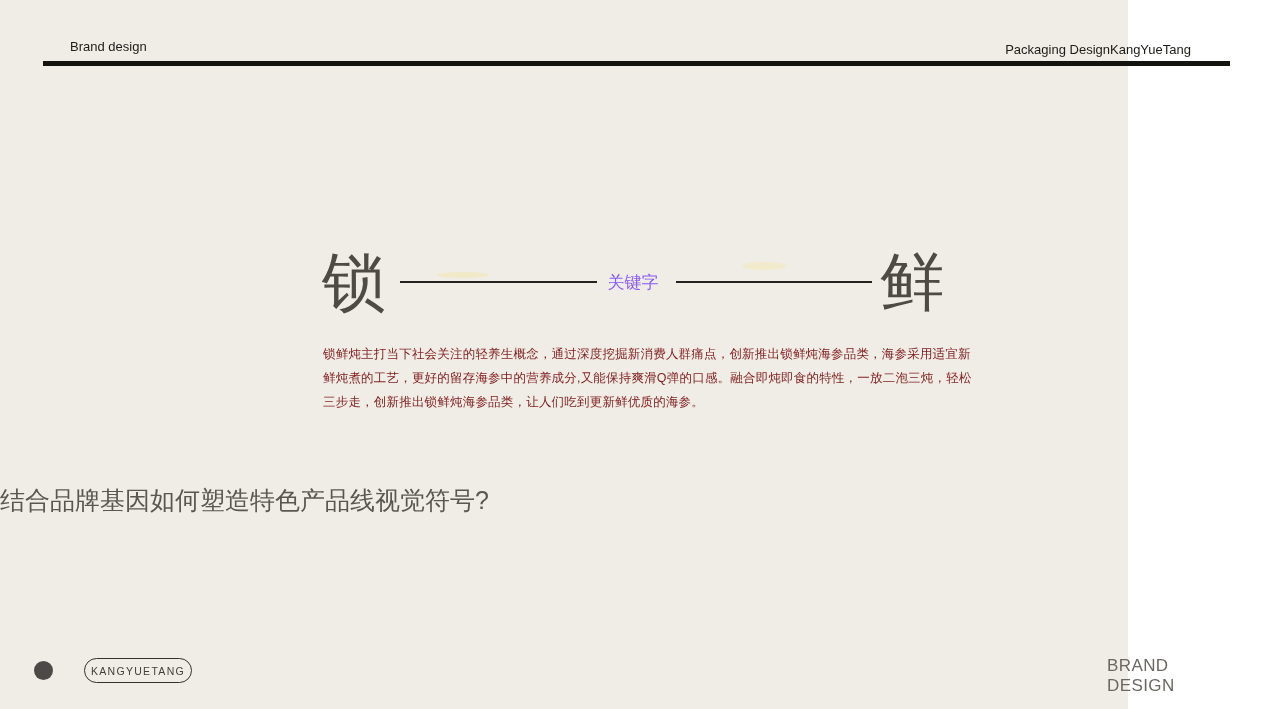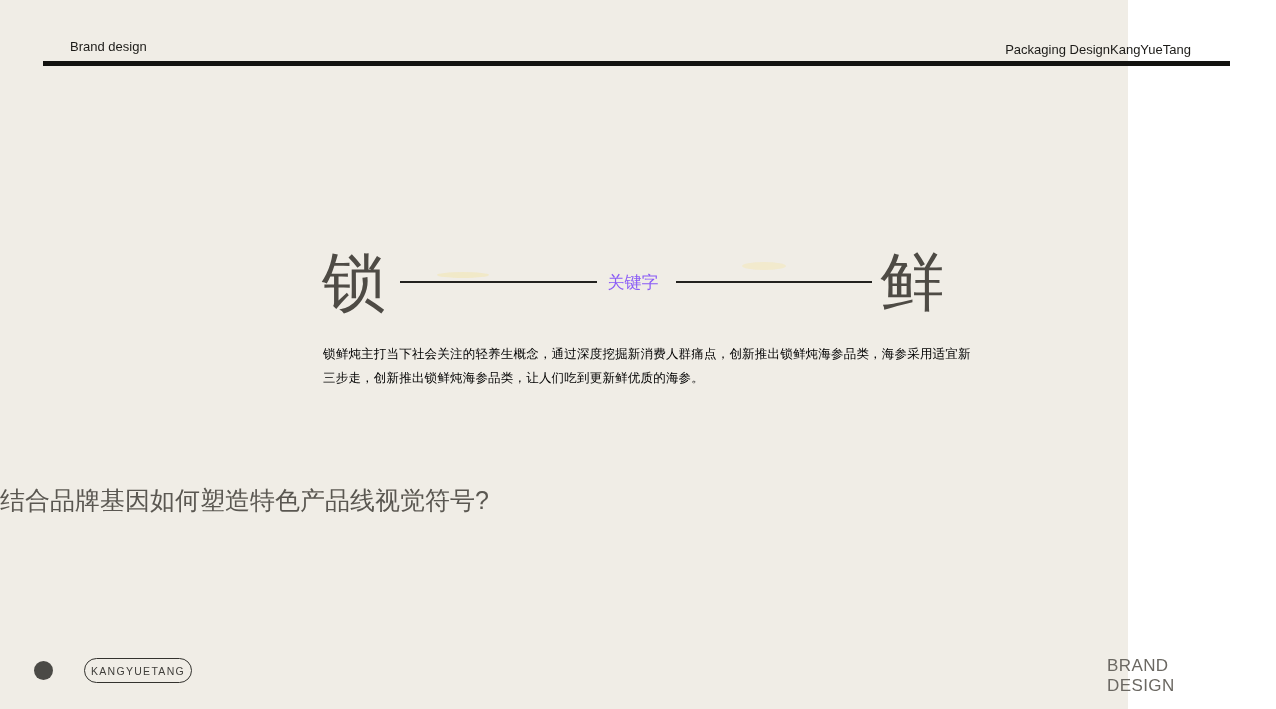--- a/index.html
+++ b/index.html
@@ -53,21 +53,21 @@
 
   
   .smudge { border-radius: 50%; background: #f3e6af; }
   .smudge.s1 { left: 437px; top: 272px; width: 52px; height: 6px; opacity: .55; }
   .smudge.s2 { left: 742px; top: 262px; width: 44px; height: 8px; opacity: .45; }
 
   
   .para {
     left: 323px; top: 342px; width: 640px;
     font-size: 12.5px; line-height: 24px;
-    color: #000000;
+    color: #7f1d1d;
     letter-spacing: .2px;
   }
   .para .pline { white-space: nowrap; }
 
   
   .question {
     left: 0; right: 0; top: 486px;
     text-align: left;
     font-size: 25px; line-height: 29px;
     color: #5a5751;
@@ -110,20 +110,21 @@
     <span class="kw-label">关键字</span>
     <span class="kw-line l2"></span>
     <span class="kw-char">鲜</span>
   </div>
 
   <div class="abs smudge s1"></div>
   <div class="abs smudge s2"></div>
 
   <div class="abs para">
     <div class="pline">锁鲜炖主打当下社会关注的轻养生概念，通过深度挖掘新消费人群痛点，创新推出锁鲜炖海参品类，海参采用适宜新</div>
+    <div class="pline">鲜炖煮的工艺，更好的留存海参中的营养成分,又能保持爽滑Q弹的口感。融合即炖即食的特性，一放二泡三炖，轻松</div>
     <div class="pline">三步走，创新推出锁鲜炖海参品类，让人们吃到更新鲜优质的海参。</div>
   </div>
 
   <div class="abs question">结合品牌基因如何塑造特色产品线视觉符号?</div>
 
   <div class="abs dot"></div>
   <div class="abs badge">
     <span>KANGYUETANG</span>
   </div>
   <div class="abs brand">BRAND DESIGN</div>

